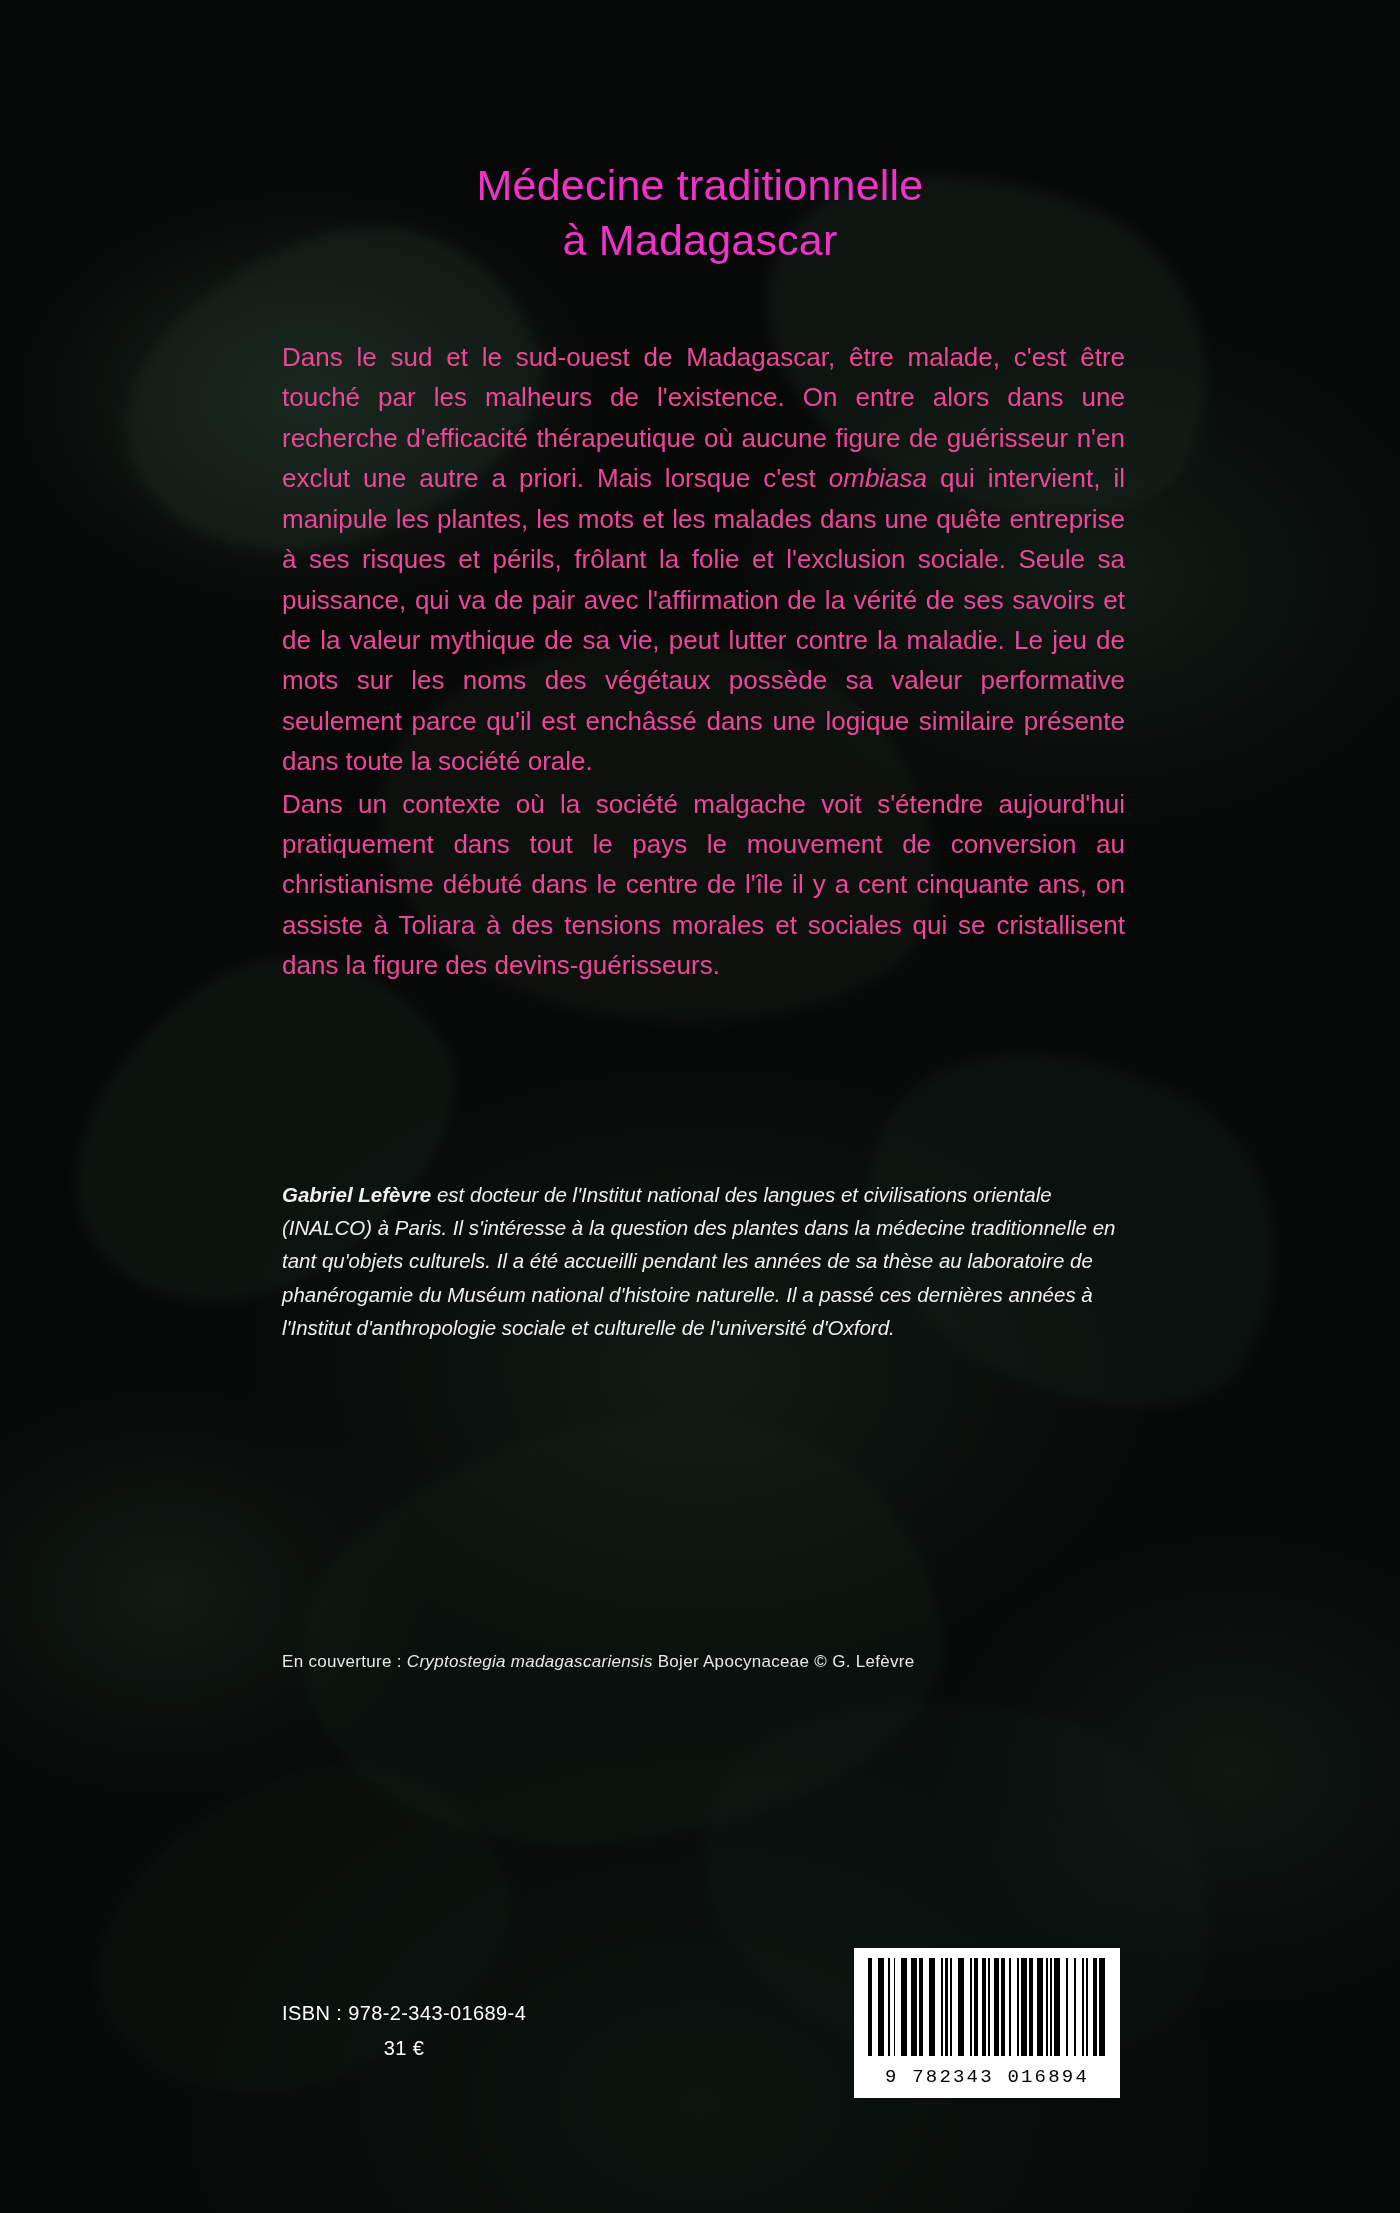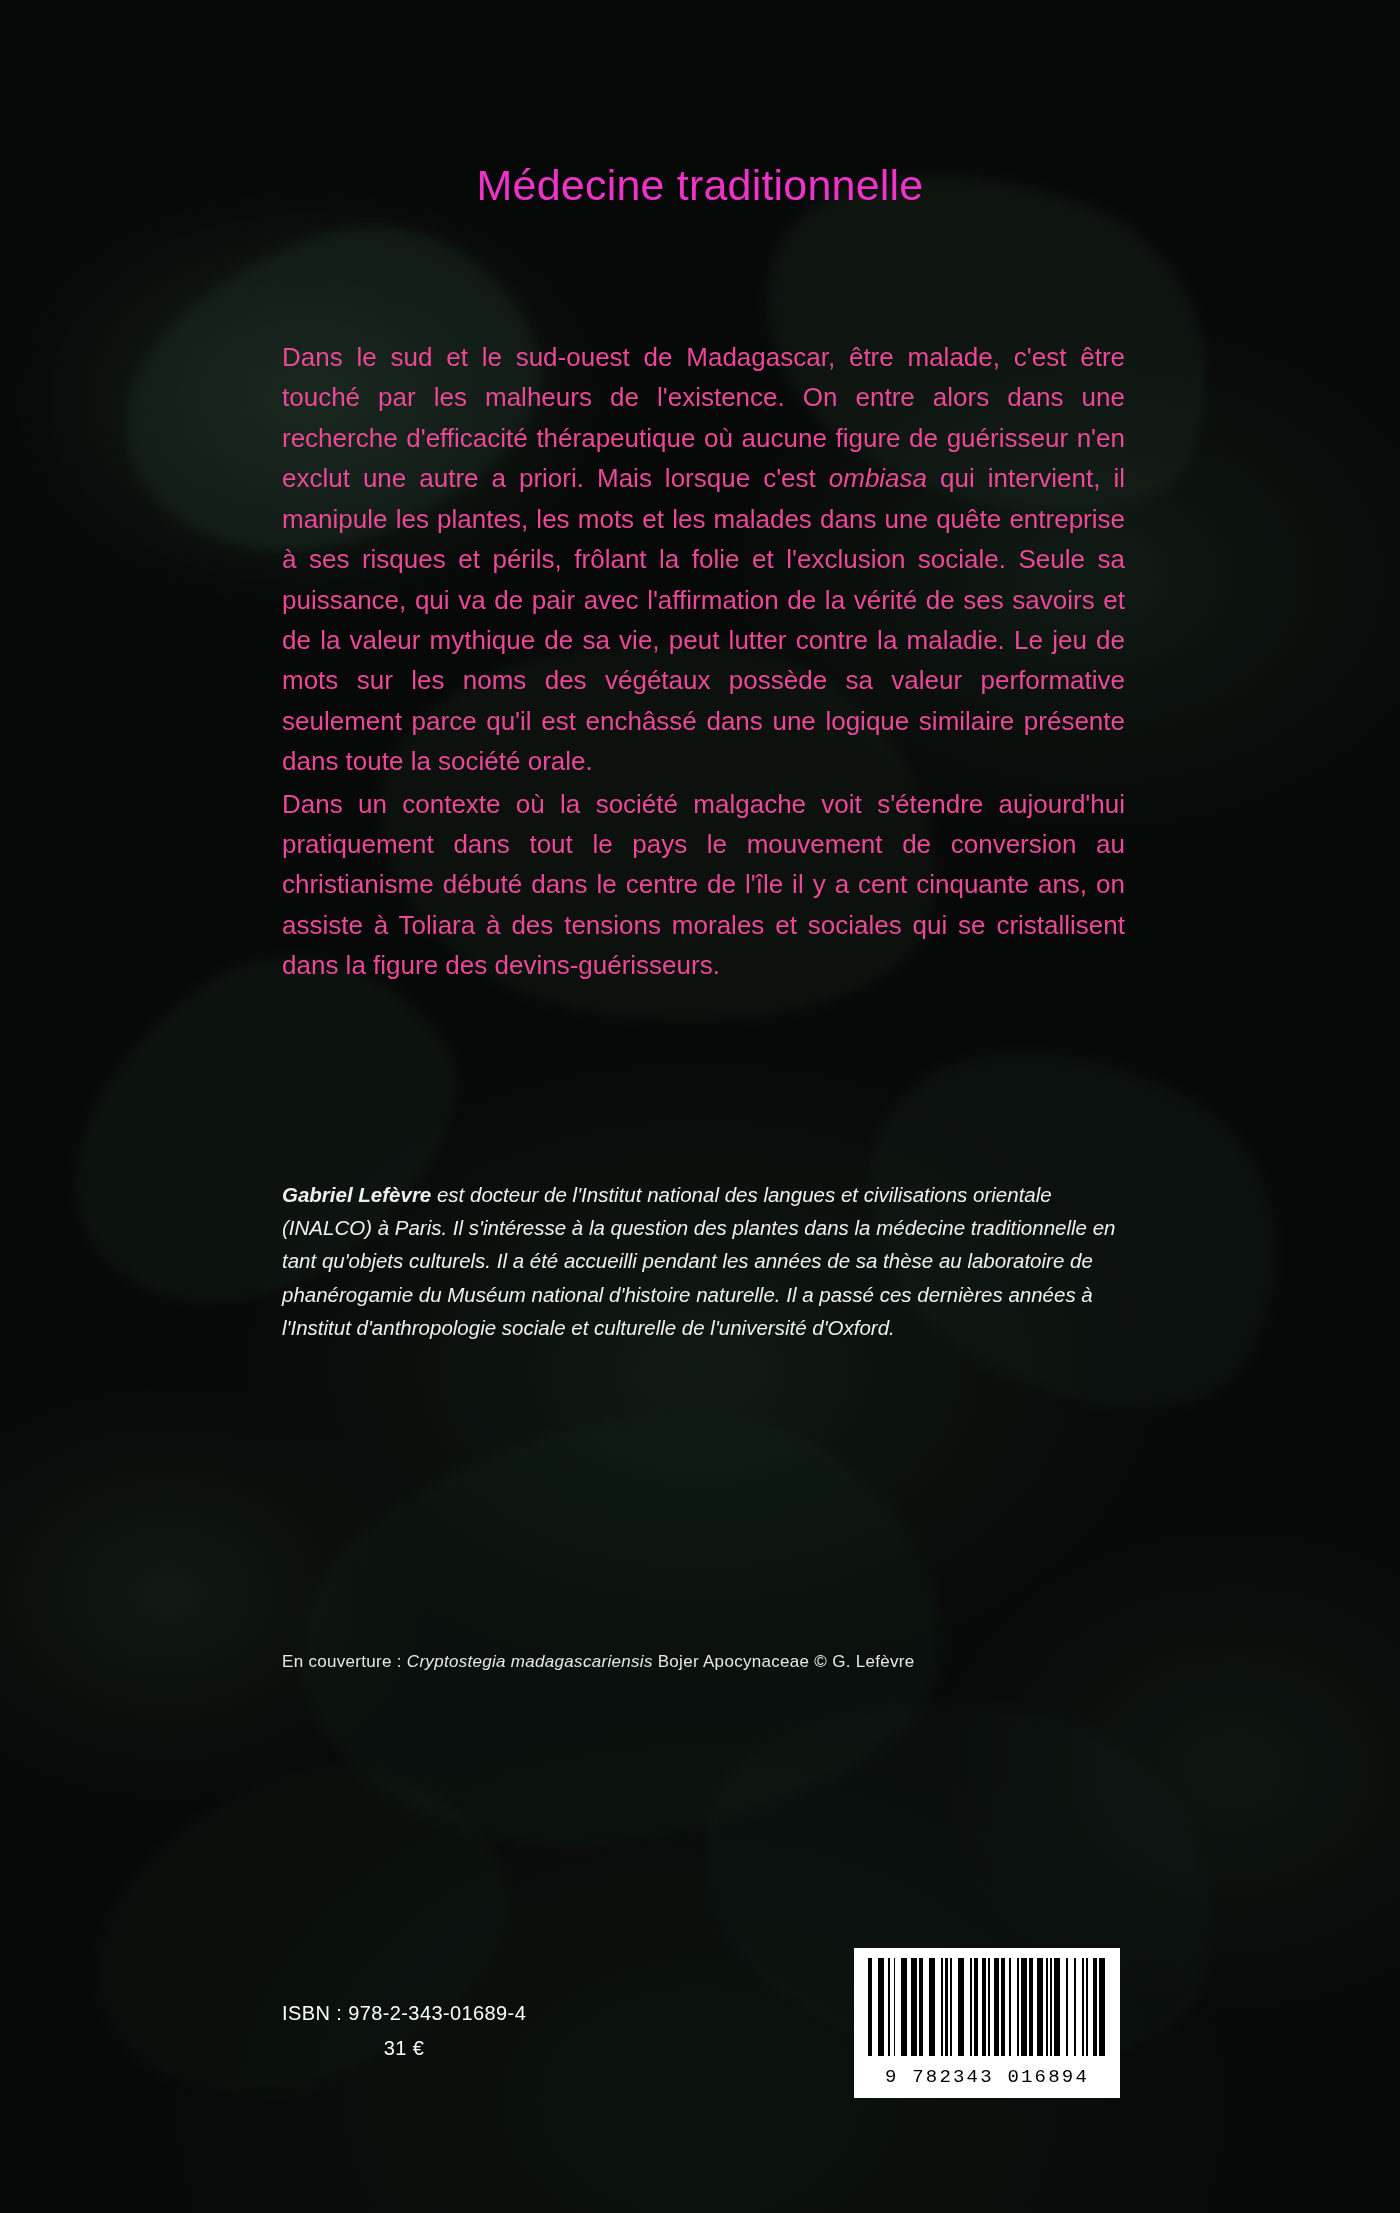--- a/index.html
+++ b/index.html
@@ -167,20 +167,21 @@
     <div class="bg-leaf l5"></div>
     <div class="bg-leaf l6"></div>
     <div class="bg-leaf l7"></div>
     <div class="bg-leaf l8"></div>
   </div>
 
   <div class="content">
 
     <div class="title">
       <span>Médecine traditionnelle</span>
+      <span class="line2">à Madagascar</span>
     </div>
 
     <div class="blurb">
       <p><span>Dans le sud et le sud-ouest de Madagascar, être malade, c'est être touché par les malheurs de l'existence. On entre alors dans une recherche d'efficacité thérapeutique où aucune figure de guérisseur n'en exclut une autre a priori. Mais lorsque c'est </span><em>ombiasa</em><span> qui intervient, il manipule les plantes, les mots et les malades dans une quête entreprise à ses risques et périls, frôlant la folie et l'exclusion sociale. Seule sa puissance, qui va de pair avec l'affirmation de la vérité de ses savoirs et de la valeur mythique de sa vie, peut lutter contre la maladie. Le jeu de mots sur les noms des végétaux possède sa valeur performative seulement parce qu'il est enchâssé dans une logique similaire présente dans toute la société orale.</span></p>
       <p>Dans un contexte où la société malgache voit s'étendre aujourd'hui pratiquement dans tout le pays le mouvement de conversion au christianisme débuté dans le centre de l'île il y a cent cinquante ans, on assiste à Toliara à des tensions morales et sociales qui se cristallisent dans la figure des devins-guérisseurs.</p>
     </div>
 
     <div class="bio">
       <span class="name">Gabriel Lefèvre</span><span> est docteur de l'Institut national des langues et civilisations orientale (INALCO) à Paris. Il s'intéresse à la question des plantes dans la médecine traditionnelle en tant qu'objets culturels. Il a été accueilli pendant les années de sa thèse au laboratoire de phanérogamie du Muséum national d'histoire naturelle. Il a passé ces dernières années à l'Institut d'anthropologie sociale et culturelle de l'université d'Oxford.</span>
     </div>

